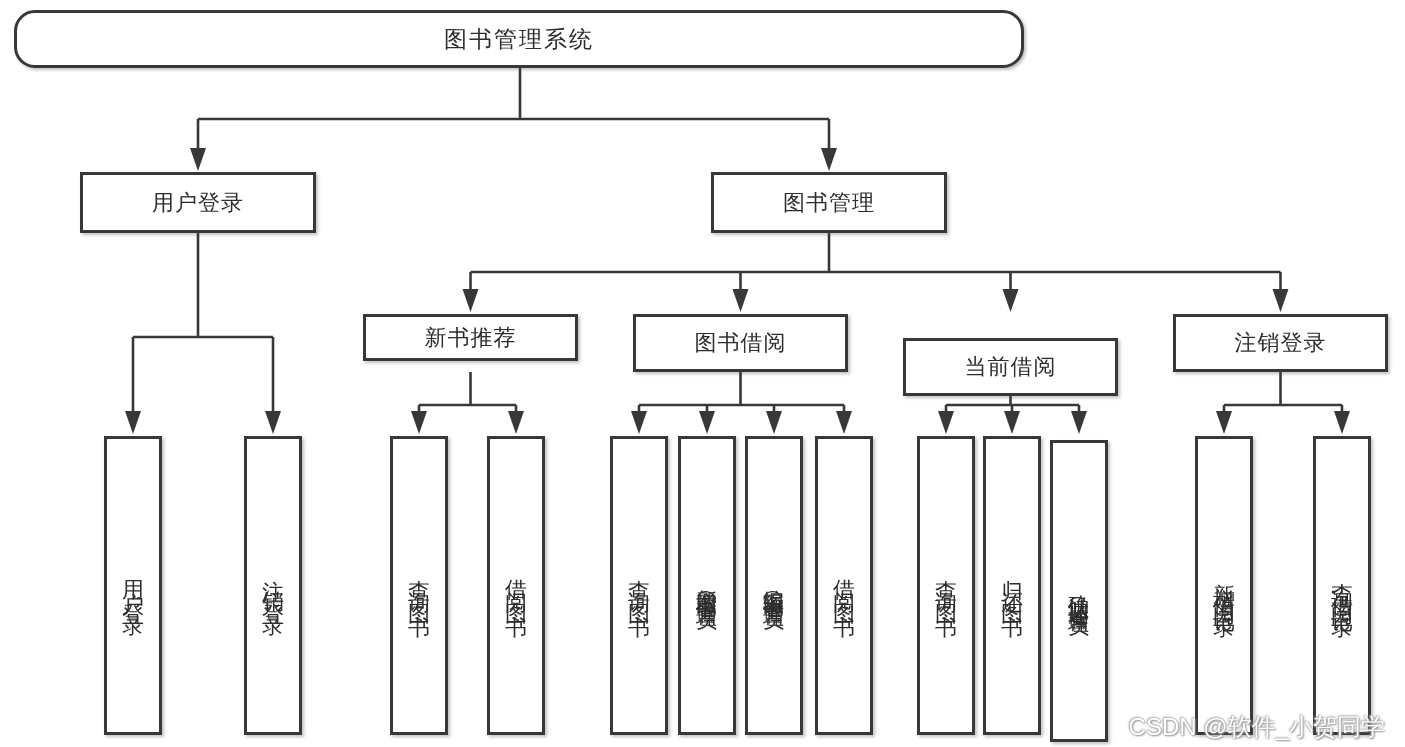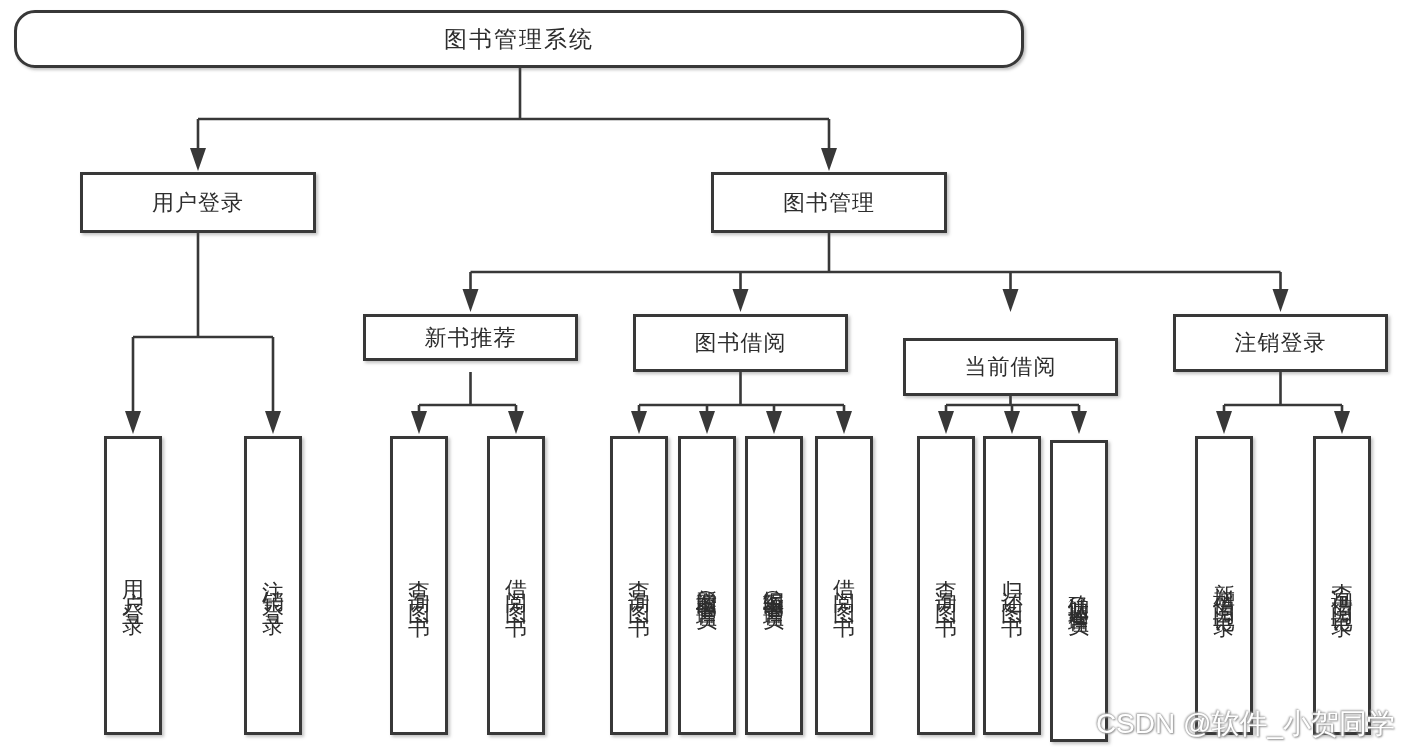--- a/index.html
+++ b/index.html
@@ -28,23 +28,23 @@
     text-orientation:mixed;
     font-size:22px;
     line-height:1;
     white-space:nowrap;
   }
   .sp-wide .vtext{letter-spacing:12px;}
   .sp-med  .vtext{letter-spacing:7px;}
   .sp-tight .vtext{letter-spacing:3px;font-size:21px;}
   #watermark{
     position:absolute;
-    right:10px;bottom:4px;
+    right:20px;bottom:4px;
     z-index:2;
-    font-size:28px;
+    font-size:24px;
     color:#ffffff;
     text-shadow:0 0 2px #9a9a9a,1px 1px 2px #8f8f8f,-1px -1px 2px #b5b5b5;
     white-space:nowrap;
     text-align:right;
   }
 </style>
 </head>
 <body>
 
 <div id="stage">

